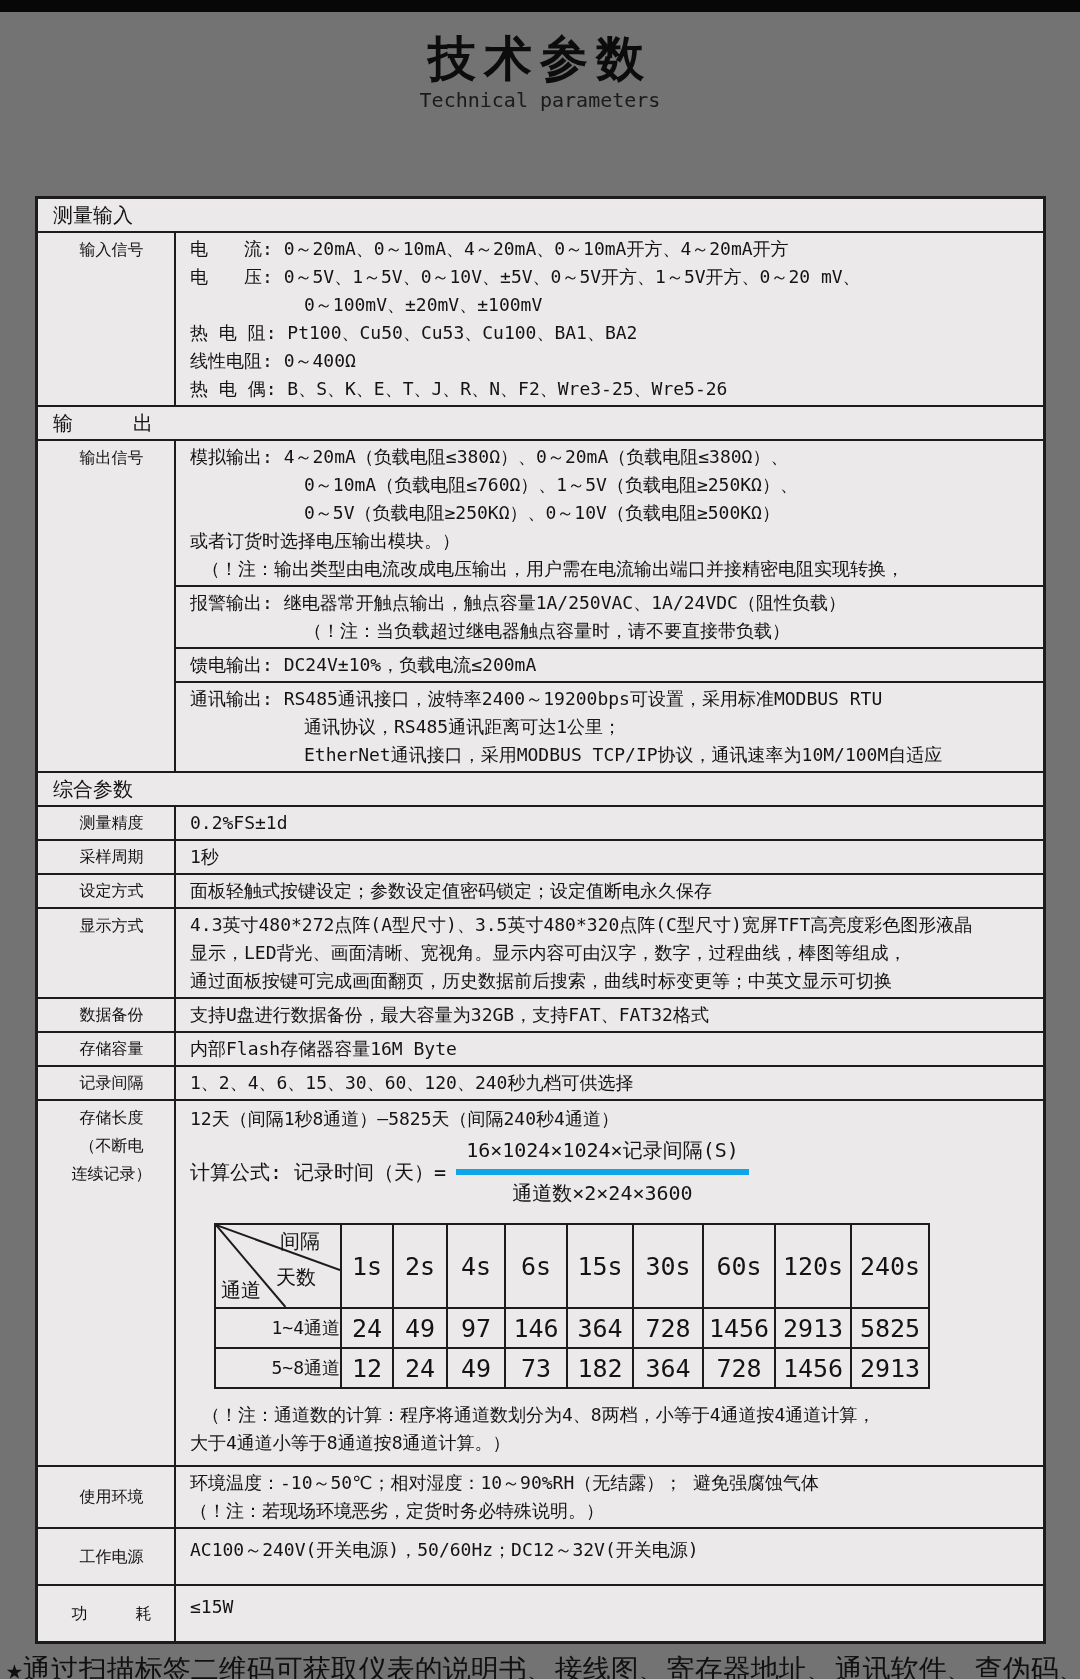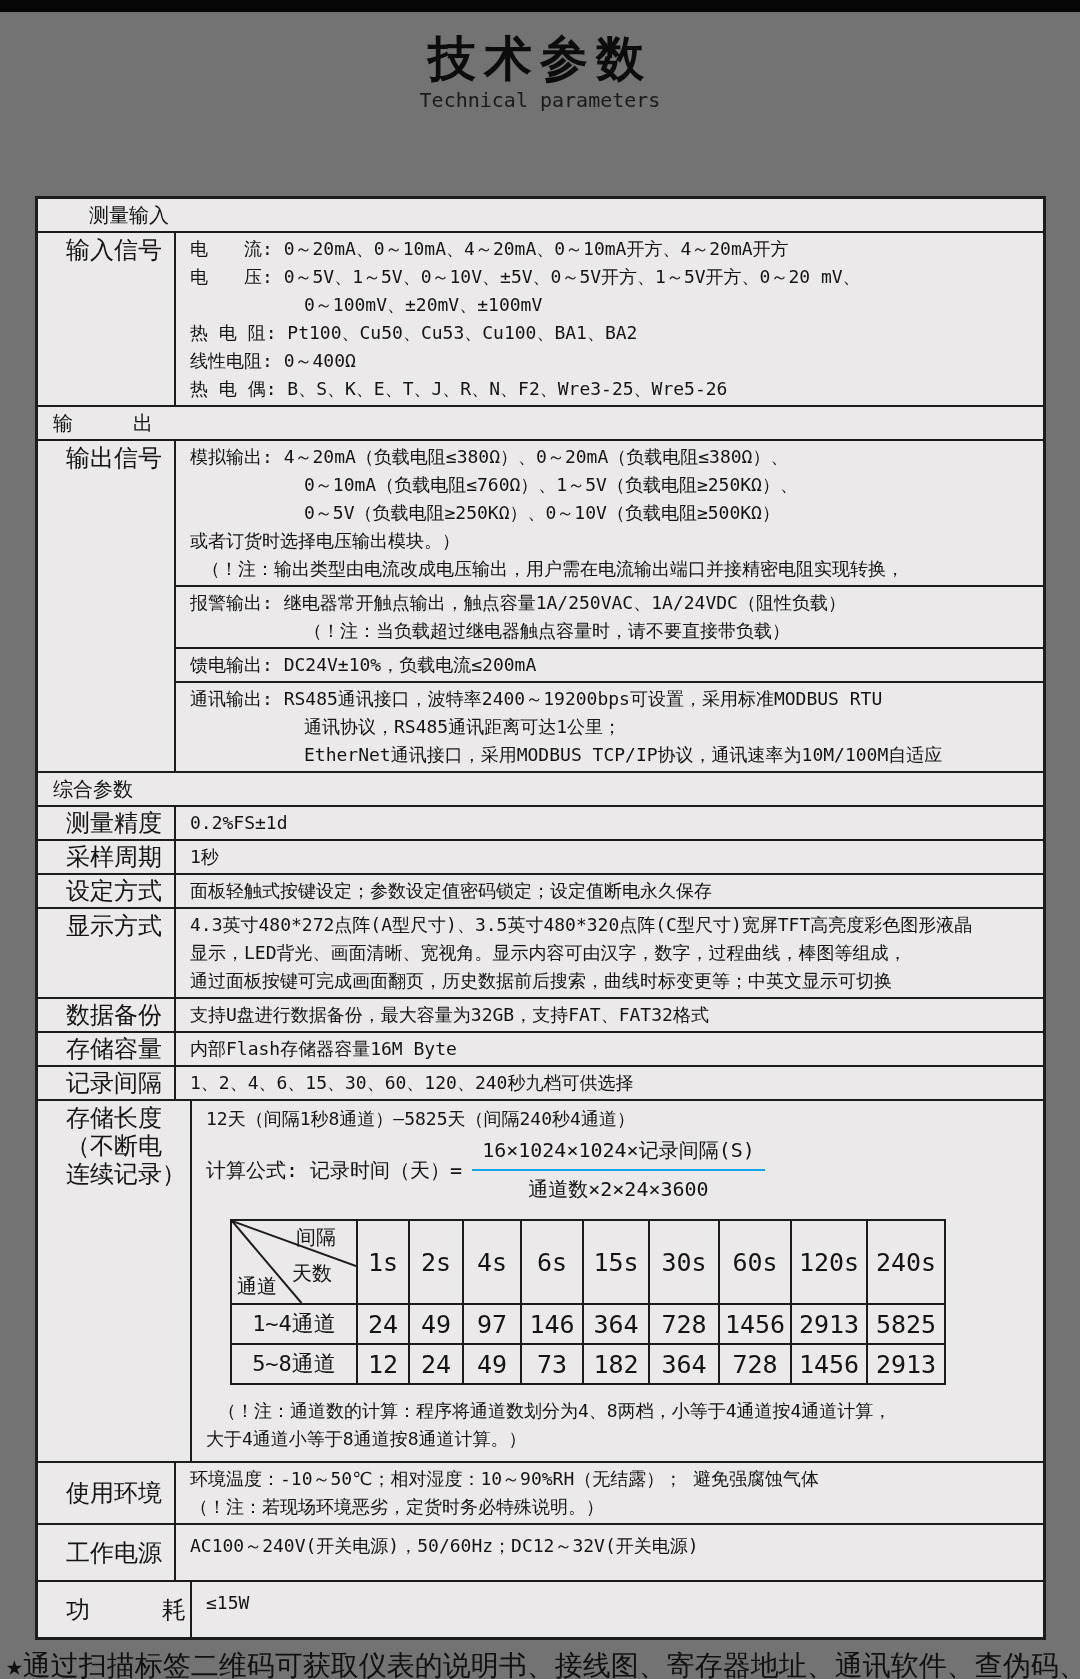--- a/index.html
+++ b/index.html
@@ -17,54 +17,54 @@
     font-size:48px; font-weight:bold; letter-spacing:8px; color:#0c0c0c; line-height:56px;
   }
   .page-subtitle { font-size:20px; color:#1a1a1a; line-height:24px; margin-top:2px; }
 
   .spec-table {
     margin:84px 34px 0 35px;
     border:3px solid #1c1c1c;
     background:#ebe9e9;
   }
   .t-row { display:flex; border-top:2px solid #1c1c1c; }
-  .t-row.first { border-top:none;padding-left:36px; }
+  .t-row.first { border-top:none; }
   .section-label { padding:3px 8px 3px 15px; font-size:20px; line-height:26px; white-space:pre; }
   .t-label {
     flex:0 0 138px; border-right:2px solid #1c1c1c;
-    padding:2px 4px 2px 28px; font-size:24px;
+    padding:2px 4px 2px 15px; font-size:16px;
     display:flex; flex-direction:column; justify-content:center;
-    white-space:pre; line-height:28px;
+    white-space:pre; line-height:28px;text-align:center;
   }
   .t-label.top { justify-content:flex-start; padding-top:3px; }
   .t-content { flex:1; min-width:0; padding:2px 6px 2px 14px; }
   .t-content.no-pad { padding:0; }
   .t-content.pad-v { padding-top:7px; padding-bottom:20px; }
   .line { white-space:pre; font-size:18px; line-height:28px; }
   .indent { padding-left:114px; }
   .indent-sm { padding-left:12px; }
   .sub-block { padding:2px 6px 2px 14px; }
   .sub-block + .sub-block { border-top:2px solid #1c1c1c; }
 
   
   .storage-content { padding:4px 6px 8px 14px; }
   .formula-line { display:flex; align-items:center; margin:4px 0 2px; }
   .formula-prefix { font-size:20px; white-space:pre; }
   .fraction { display:inline-block; text-align:center; margin-left:10px; font-size:20px; }
-  .frac-num { display:block; padding:0 10px 5px; border-bottom:2px solid #0ea5e9; white-space:pre; }
+  .frac-num { display:block; padding:0 10px 5px; border-bottom:6px solid #0ea5e9; white-space:pre; }
   .frac-den { display:block; padding-top:5px; white-space:pre; }
 
   .storage-table { border-collapse:collapse; margin:16px 0 12px 24px; table-layout:fixed; }
   .storage-table th, .storage-table td {
     border:2px solid #1c1c1c; text-align:center; font-weight:normal;
     font-size:25px; overflow:hidden;
   }
   .storage-table th { height:84px; }
   .storage-table td { height:40px; }
-  .storage-table td.rl { text-align:center; font-size:22px; white-space:pre; }
+  .storage-table td.rl { text-align:right; font-size:18px; white-space:pre; }
   .corner-cell { position:relative; }
   .corner-svg { position:absolute; left:0; top:0; width:100%; height:100%; }
   .corner-svg line { stroke:#1c1c1c; stroke-width:2; vector-effect:non-scaling-stroke; }
   .c-top { position:absolute; top:3px; right:20px; font-size:20px; }
   .c-mid { position:absolute; bottom:16px; left:60px; font-size:20px; }
   .c-bot { position:absolute; bottom:3px; left:5px; font-size:20px; }
 
   .footer-note {
     margin:12px 4px 0 6px; font-size:28px; line-height:28px;
     white-space:nowrap; color:#101010;

